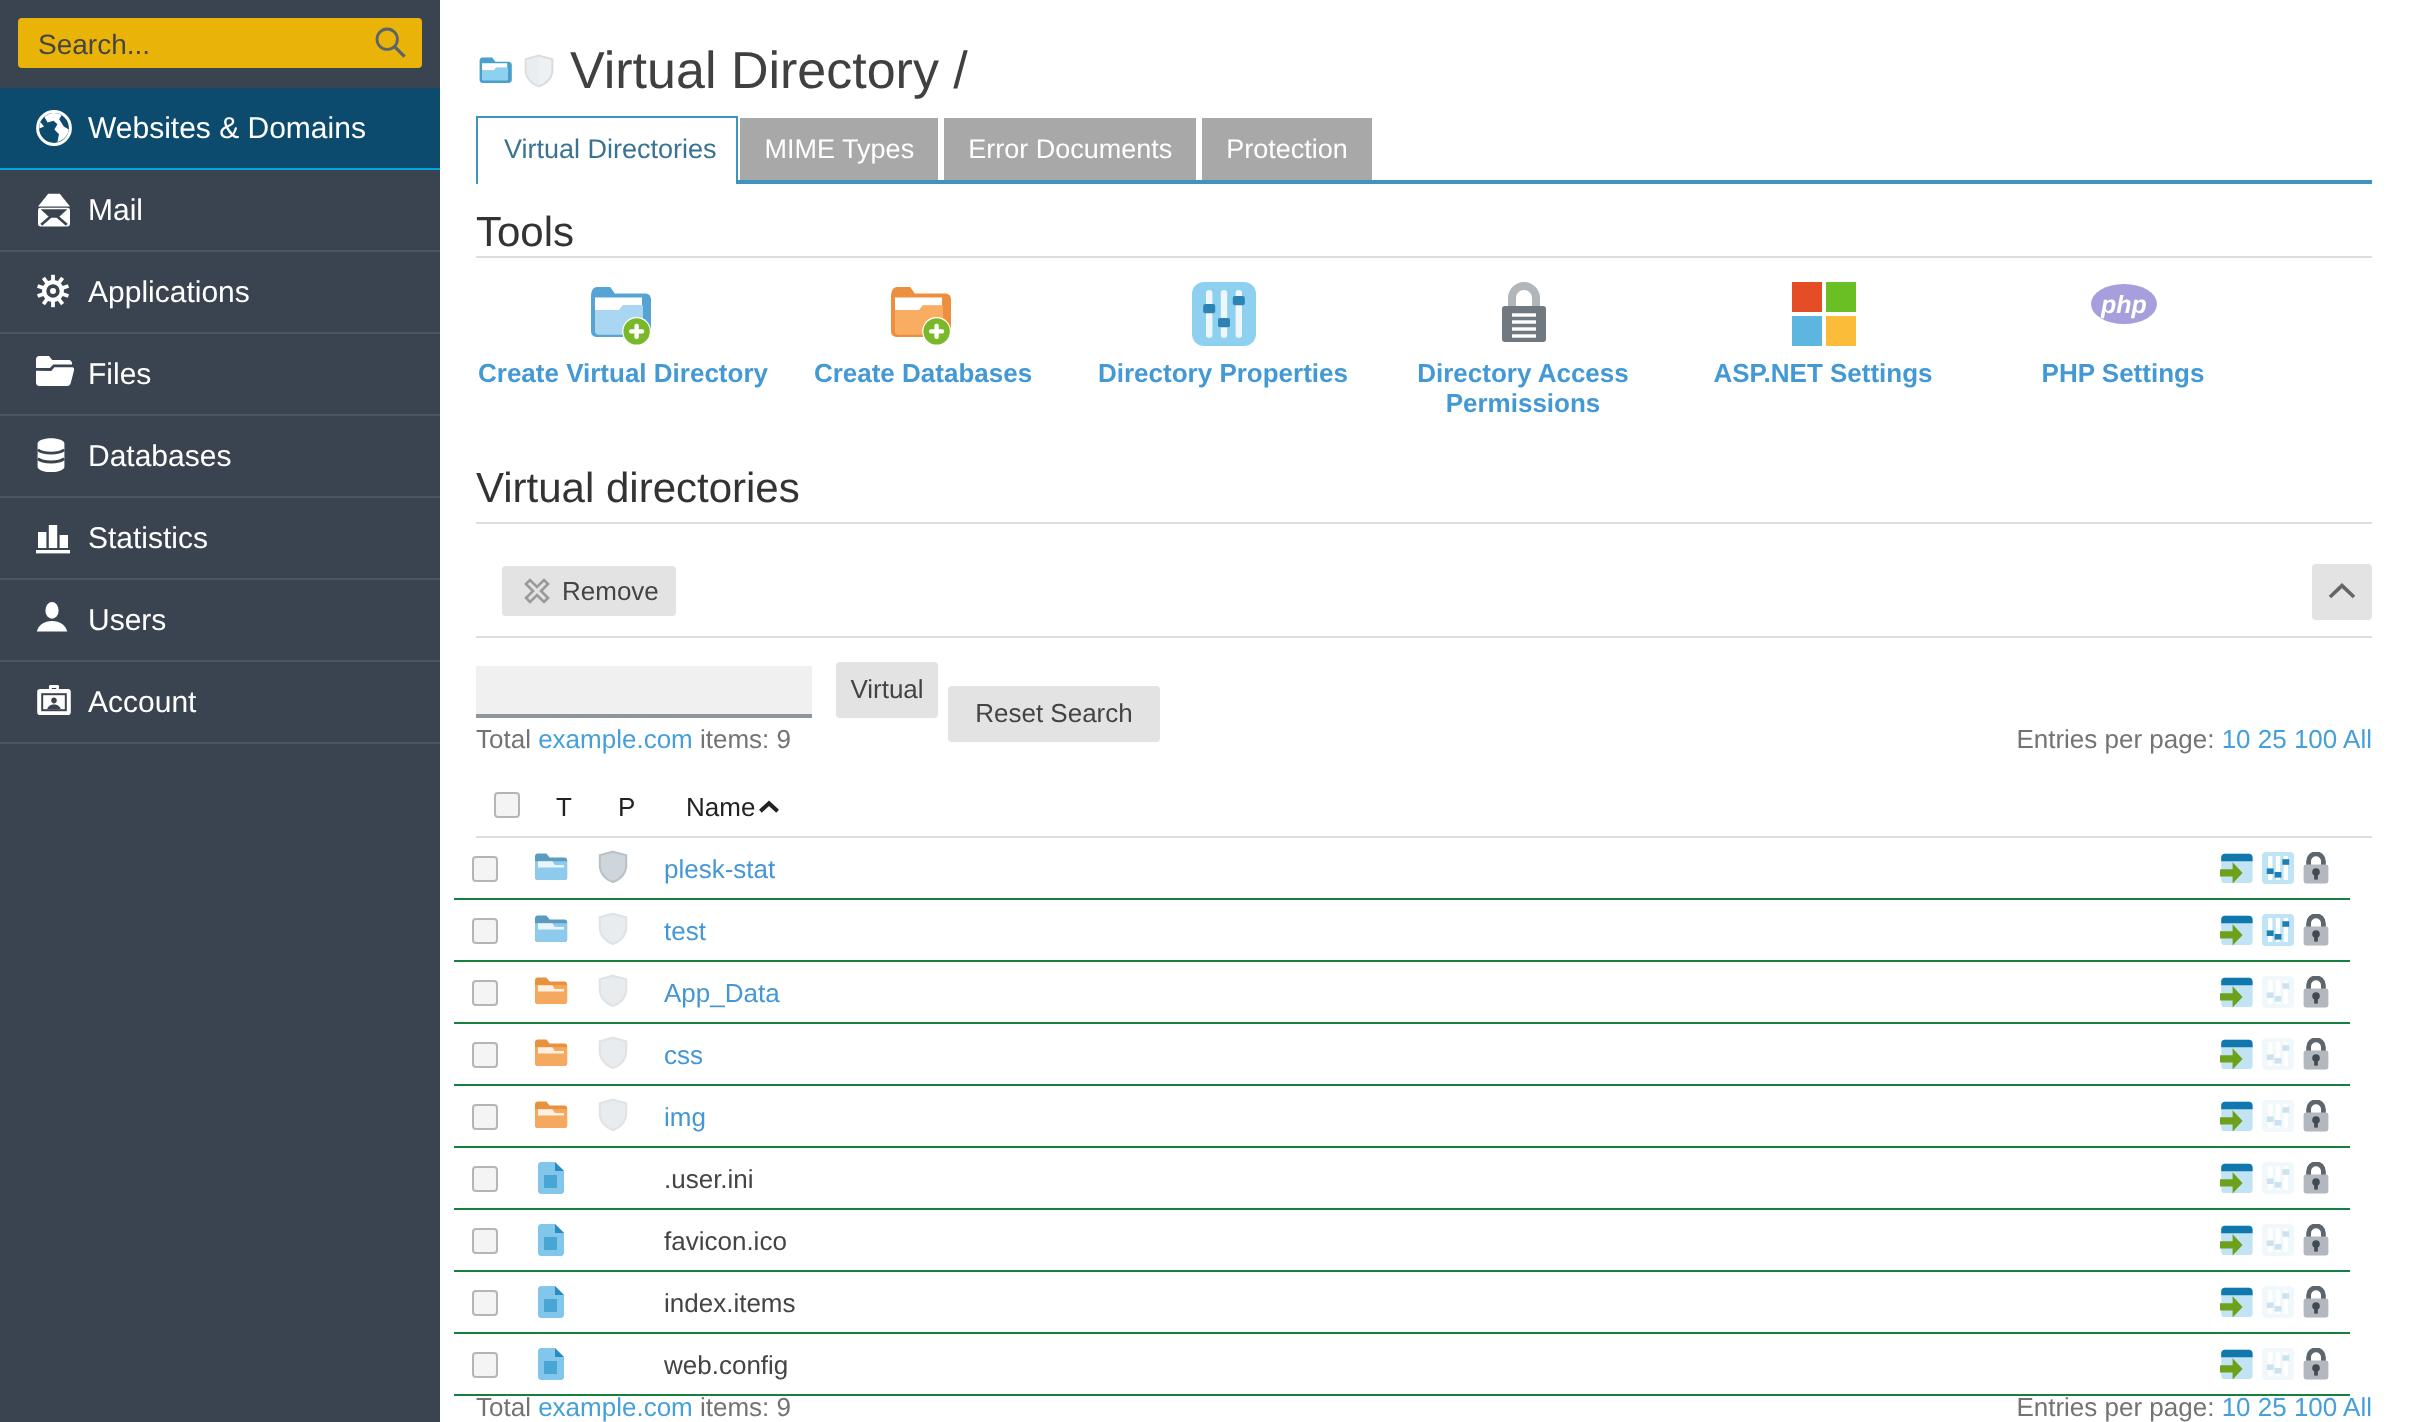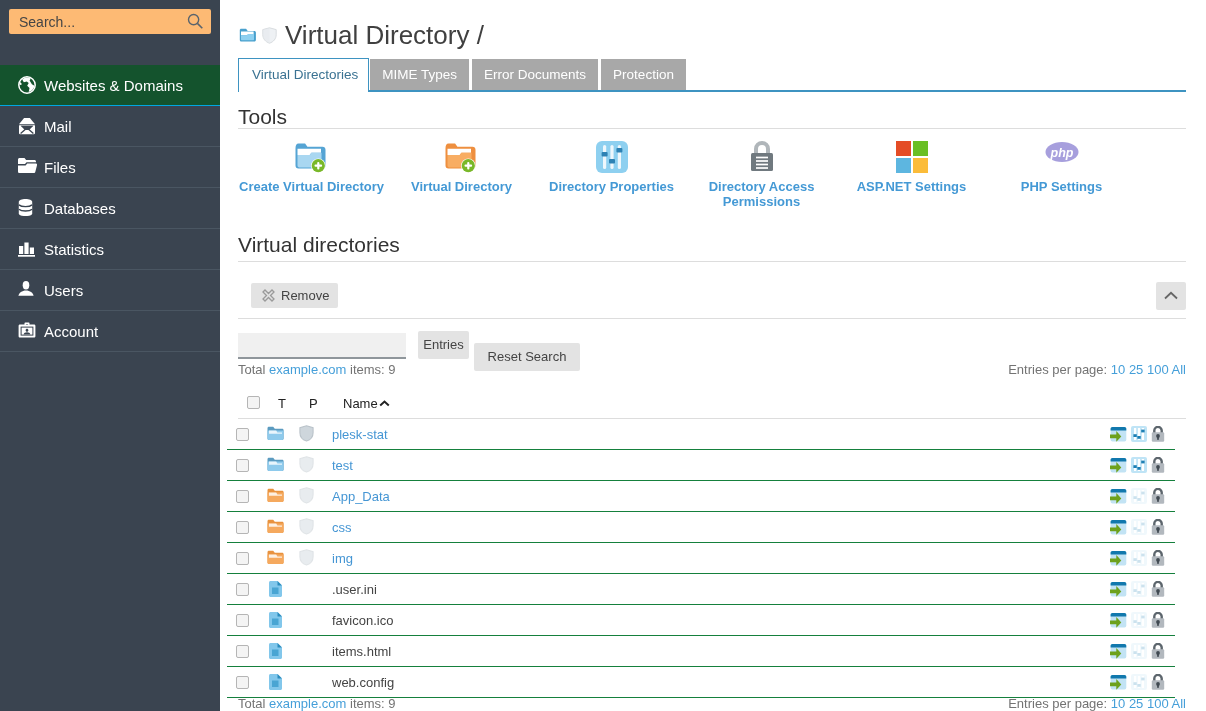--- a/index.html
+++ b/index.html
@@ -2,29 +2,29 @@
 <html><head>
 <meta charset="utf-8">
 <style>
 * { margin:0; padding:0; box-sizing:border-box; }
 html,body { width:1206px; height:711px; overflow:hidden; background:#fff;
   font-family:"Liberation Sans", sans-serif; }
 #page { position:relative; width:1206px; height:711px; }
 
 
 #sidebar { position:absolute; left:0; top:0; width:220px; height:711px; background:#3a4450; }
-#search { position:absolute; left:9px; top:9px; width:202px; height:25px; background:#fdba74; border-radius:2px; }
+#search { position:absolute; left:9px; top:9px; width:202px; height:25px; background:#eab308; border-radius:2px; }
 #search .ph { position:absolute; left:10px; top:5px; font-size:14px; color:#454545; }
 #search svg { position:absolute; right:7px; top:4px; }
 #menu { position:absolute; left:0; top:44px; width:220px; }
 .mi { position:relative; height:41px; line-height:41px; color:#fff; font-size:15px;
   border-bottom:1px solid #4a5662; }
 .mi .txt { position:absolute; left:44px; top:0; }
 .mi svg { position:absolute; left:18px; top:11px; }
-.mi.active { background:#14532d; border-bottom-color:#00a7e1;margin-top:21px; }
+.mi.active { background:#0c4a6e; border-bottom-color:#00a7e1; }
 
 
 #main { position:absolute; left:220px; top:0; width:986px; height:711px; }
 
 #titlebar { position:absolute; left:18px; top:20px; }
 #title { position:absolute; left:47px; top:0; font-size:26px; color:#404040; white-space:nowrap; }
 .ticon { position:absolute; top:7px; }
 
 
 #tabs { position:absolute; left:18px; top:58px; width:948px; height:34px; }
@@ -106,20 +106,39 @@
             <rect x="1" y="7.9" width="16" height="9.3" rx="1.2" fill="#fff"></rect>
             <path fill="#3a4450" d="M2.3 8.6h13.4l-4.6 4.3H6.9z"></path>
             <g stroke="#3a4450" stroke-width="1.3">
               <line x1="2.6" y1="16.4" x2="7.4" y2="12.2"></line>
               <line x1="15.4" y1="16.4" x2="10.6" y2="12.2"></line>
             </g>
           </svg>
           <span class="txt">Mail</span>
         </div>
       <div class="mi">
+          <svg width="17" height="17" viewBox="0 0 17 17">
+            <g stroke="#fff" stroke-width="1.9">
+              <line x1="8.5" y1="3.6" x2="8.5" y2="0.4"></line>
+              <line x1="11.4" y1="4.5" x2="13.3" y2="1.9"></line>
+              <line x1="13.2" y1="7.0" x2="16.2" y2="6.0"></line>
+              <line x1="13.2" y1="10.0" x2="16.2" y2="11.0"></line>
+              <line x1="11.4" y1="12.5" x2="13.3" y2="15.1"></line>
+              <line x1="8.5" y1="13.4" x2="8.5" y2="16.6"></line>
+              <line x1="5.6" y1="12.5" x2="3.7" y2="15.1"></line>
+              <line x1="3.8" y1="10.0" x2="0.8" y2="11.0"></line>
+              <line x1="3.8" y1="7.0" x2="0.8" y2="6.0"></line>
+              <line x1="5.6" y1="4.5" x2="3.7" y2="1.9"></line>
+            </g>
+            <circle cx="8.5" cy="8.5" r="4.4" fill="none" stroke="#fff" stroke-width="2.1"></circle>
+            <circle cx="8.5" cy="8.5" r="1.5" fill="#fff"></circle>
+          </svg>
+          <span class="txt">Applications</span>
+        </div>
+      <div class="mi">
           <svg width="19" height="15" viewBox="0 0 19 15">
             <path fill="#fff" d="M0 1.6C0 .7.7 0 1.6 0h4.9l1.6 2h8.3c.9 0 1.6.7 1.6 1.6v.6H8.6L7 6H0z"></path>
             <path fill="#fff" d="M0 7.4l7.6.1 1.6-1.9H18c.9 0 1.2.8 1 1.6l-1.6 6.2c-.2.9-.8 1.6-1.7 1.6H1.6c-.9 0-1.6-.7-1.6-1.6z"></path>
           </svg>
           <span class="txt">Files</span>
         </div>
       <div class="mi">
           <svg width="15" height="17" viewBox="0 0 15 17">
             <path fill="#fff" d="M.8 2.8C.8 1.3 3.8.1 7.5.1s6.7 1.2 6.7 2.7v11.6c0 1.5-3 2.7-6.7 2.7S.8 15.9.8 14.4z"></path>
             <path d="M.9 5.9c1.3 1.1 3.7 1.7 6.6 1.7s5.3-.6 6.6-1.7" fill="none" stroke="#3a4450" stroke-width="1.4"></path>
@@ -195,21 +214,21 @@
     <div class="tool" style="left:166px">
       <div class="ic"><svg width="38" height="34" viewBox="0 0 38 34">
         <path fill="#ee8f3f" d="M2.5 8.2c0-2.6 1-4.7 3-4.7h6.6l2.3 3.2h15.1c1.9 0 3 1.1 3 3v15.8c0 1.9-1.1 3-3 3h-24c-1.9 0-3-1.1-3-3z"></path>
         <path fill="#fff" d="M4.5 8.7h23.5v4h-9.6l-1.7 2.3H4.5z"></path>
         <path fill="#f8ad63" d="M4.5 15h12.2l1.7-2.3h10.1v12.9c0 1-.8 1.8-1.8 1.8H6.3c-1 0-1.8-.8-1.8-1.8z"></path>
         <circle cx="25.3" cy="25.7" r="7.2" fill="#fff"></circle>
         <circle cx="25.3" cy="25.7" r="6.6" fill="#79b829"></circle>
         <rect x="24.2" y="21.9" width="2.2" height="7.6" rx="1" fill="#fff"></rect>
         <rect x="21.5" y="24.6" width="7.6" height="2.2" rx="1" fill="#fff"></rect>
       </svg></div>
-      <div class="lb">Virtual Directory</div>
+      <div class="lb">Create Databases</div>
     </div>
     <div class="tool" style="left:316px">
       <div class="ic"><svg width="34" height="34" viewBox="0 0 34 34">
         <rect x="1" y="1" width="32" height="32" rx="6" fill="#8ed0f0"></rect>
         <rect x="8" y="5" width="3.2" height="24" rx="1.6" fill="#eef7fc"></rect>
         <rect x="15.4" y="5" width="3.2" height="24" rx="1.6" fill="#eef7fc"></rect>
         <rect x="22.8" y="5" width="3.2" height="24" rx="1.6" fill="#eef7fc"></rect>
         <rect x="6.6" y="12" width="6" height="4.6" rx="1" fill="#2e82b4"></rect>
         <rect x="14" y="19" width="6" height="4.6" rx="1" fill="#2e82b4"></rect>
         <rect x="21.4" y="8" width="6" height="4.6" rx="1" fill="#2e82b4"></rect>
@@ -257,21 +276,21 @@
         <span class="t">Remove</span>
       </div>
       <div class="btn" id="collapseBtn">
           <svg width="14" height="9" viewBox="0 0 14 9">
             <path fill="none" stroke="#666" stroke-width="1.8" d="M1 7.5L7 1.8l6 5.7"></path>
           </svg>
         </div>
     </div>
 
     <div id="sinput"></div>
-    <div class="btn" id="btnSearch">Entries</div>
+    <div class="btn" id="btnSearch">Virtual</div>
     <div class="btn" id="btnReset">Reset Search</div>
 
     <div class="gray13" id="total1">Total <a class="blue" href="#">example.com</a> items: 9</div>
     <div class="gray13" id="entries1">Entries per page: <a class="blue" href="#">10 25 100 All</a></div>
 
     <div id="thead">
       <span class="cb"></span>
       <span class="c" style="left:40px">T</span>
       <span class="c" style="left:71px">P</span>
       <span class="c" style="left:105px">Name</span>
@@ -484,21 +503,21 @@
             <rect x="6.1" y="10.6" width="1.8" height="3.2" fill="#414a52"></rect>
           </svg></span>
     </div>
     <div class="row" style="top:636px">
         <span class="cb"></span>
       <span class="fic" style="left:42px"><svg width="13" height="16" viewBox="0 0 13 16">
             <path fill="#82c7eb" d="M1.5 0h7L13 4.5v10c0 .8-.7 1.5-1.5 1.5h-10C.7 16 0 15.3 0 14.5v-13C0 .7.7 0 1.5 0z"></path>
             <path fill="#2a8cbe" d="M8.5 0L13 4.5H8.5z"></path>
             <rect x="3" y="6.5" width="6.5" height="6.5" fill="#49a5d3"></rect>
           </svg></span>
-      <span class="nm fil">items.html</span>
+      <span class="nm fil">index.items</span>
       <span class="act"><svg width="17" height="16" viewBox="0 0 17 16">
             <rect x="0.6" y="0.9" width="15.7" height="14.6" rx="1.8" fill="#c2e3f4"></rect>
             <path fill="#1178ad" d="M2.4 0.9h12.1c1 0 1.8.8 1.8 1.8v1.9H.6V2.7c0-1 .8-1.8 1.8-1.8z"></path>
             <path fill="#6da11c" d="M0 8.6h6.3V5.1l5 5.35-5 5.35v-3.5H0z"></path>
           </svg><svg style="opacity:.22" width="16" height="16" viewBox="0 0 16 16">
             <rect width="16" height="16" rx="2" fill="#bfe4f6"></rect>
             <rect x="3" y="2" width="2.2" height="12" fill="#fff"></rect>
             <rect x="6.9" y="2" width="2.2" height="12" fill="#fff"></rect>
             <rect x="10.8" y="2" width="2.2" height="12" fill="#fff"></rect>
             <rect x="2.4" y="8.2" width="3.4" height="2.8" fill="#1d7fb4"></rect>

